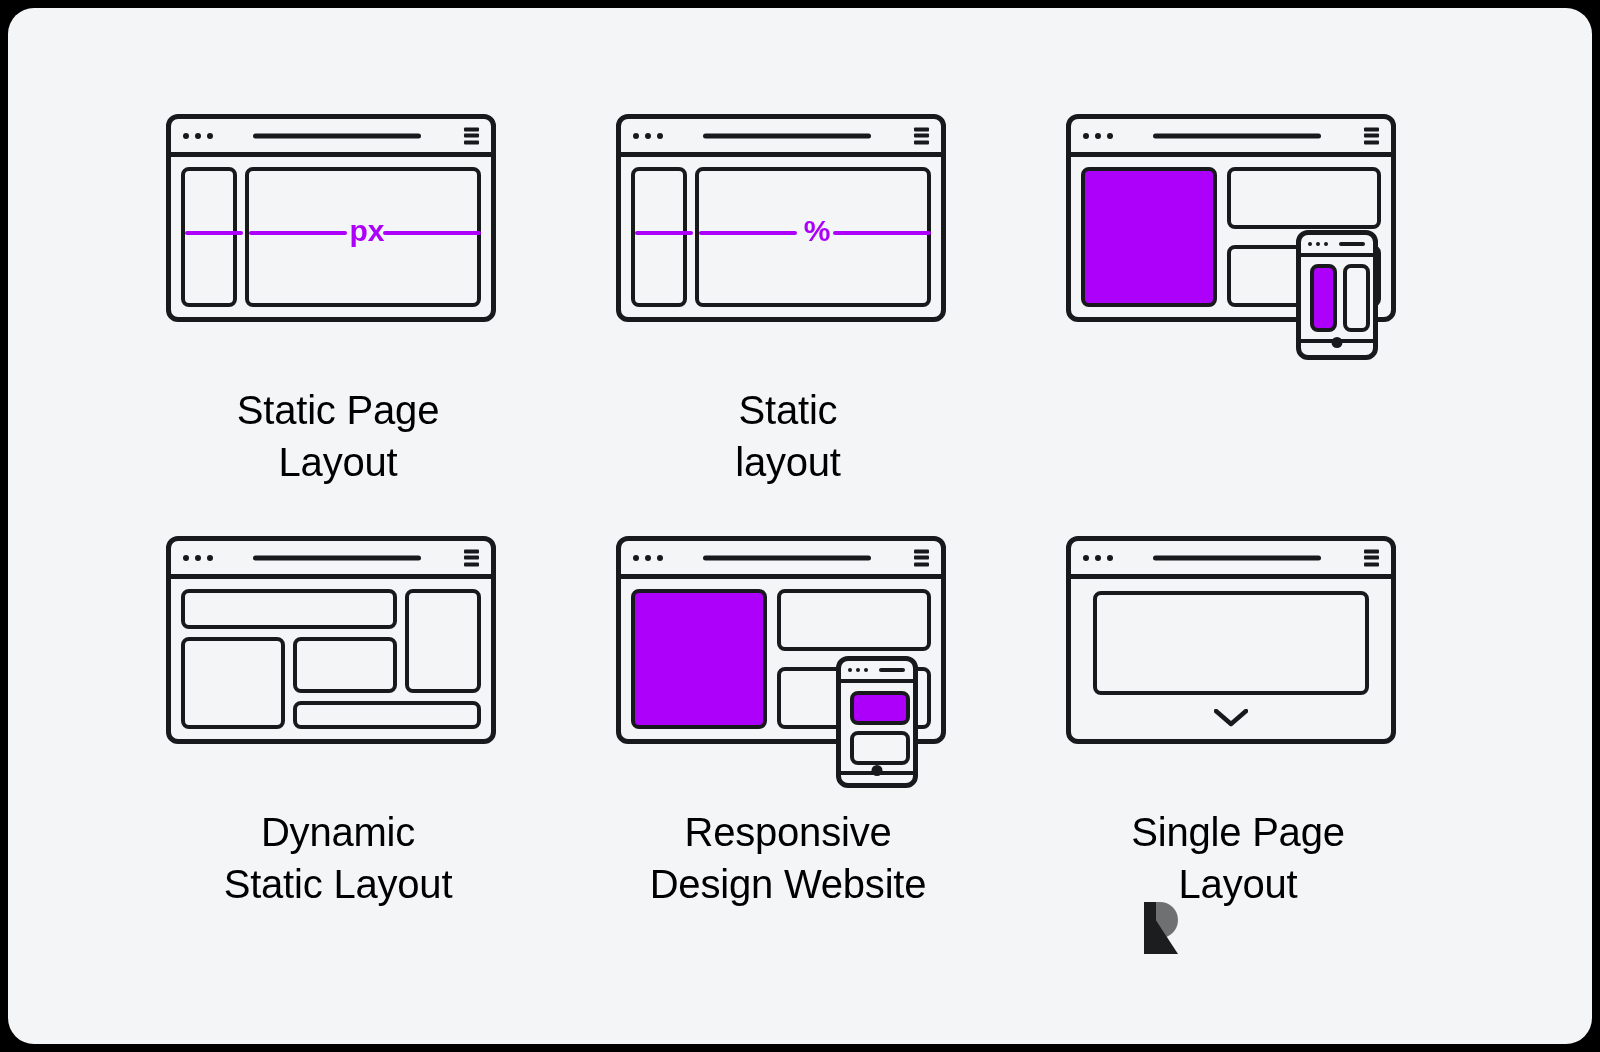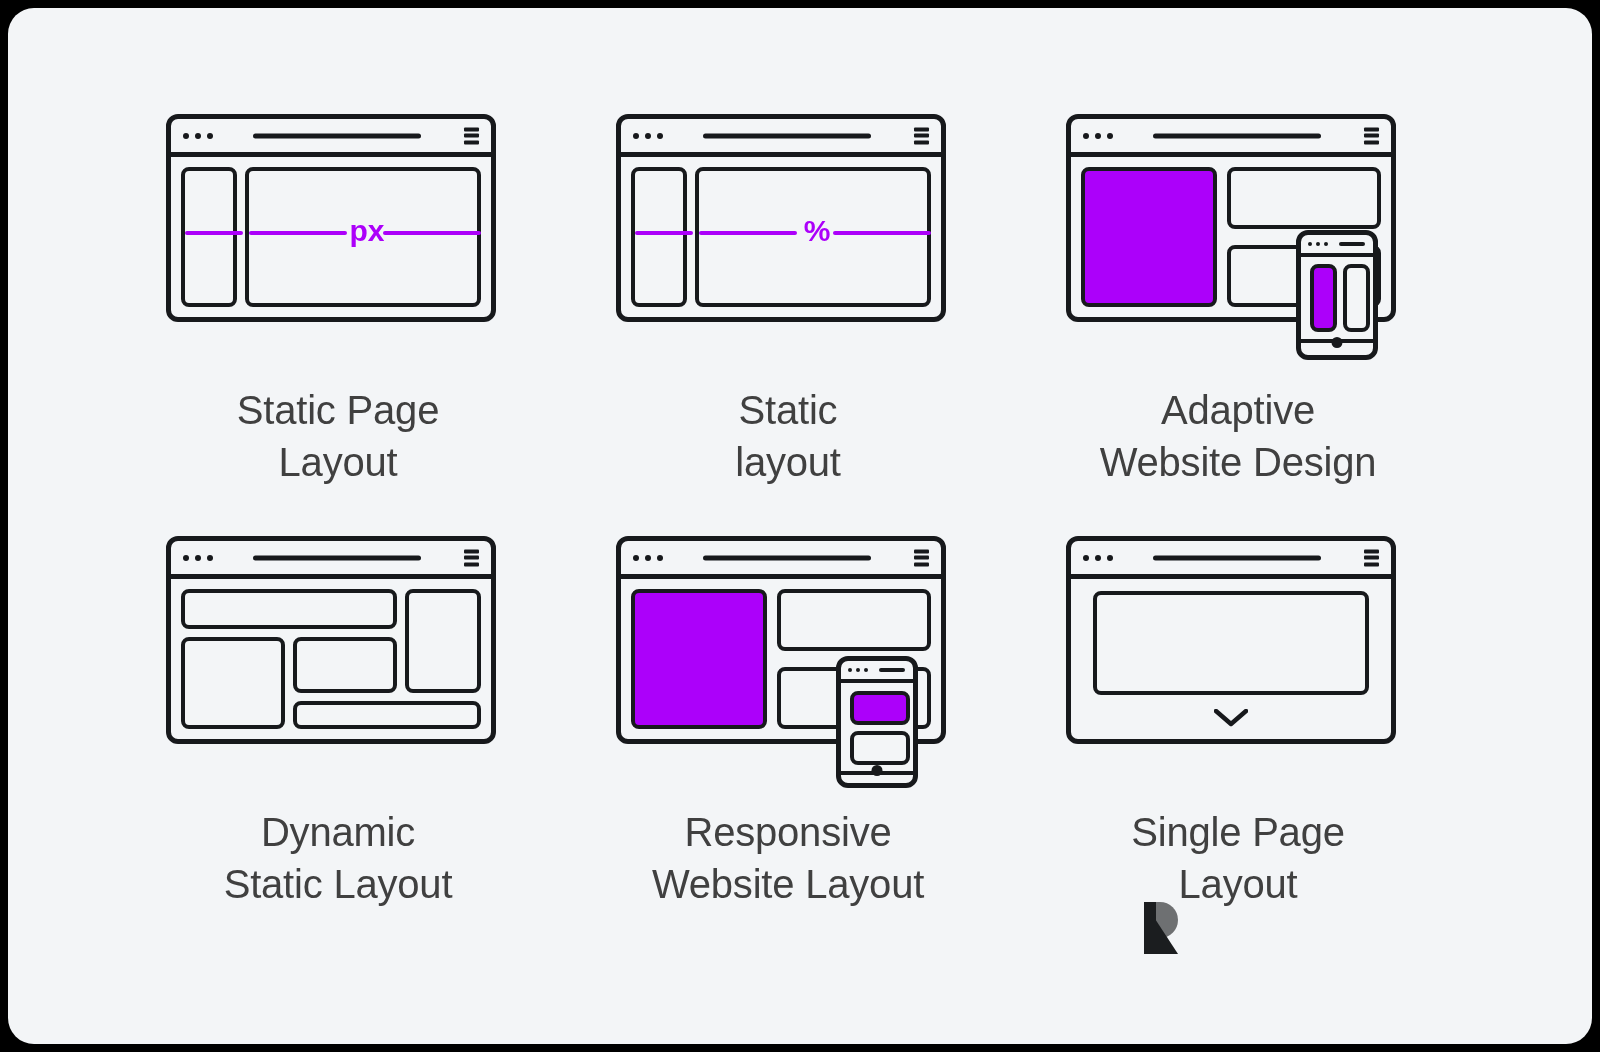--- a/index.html
+++ b/index.html
@@ -40,21 +40,21 @@
   .card-art {
     position: relative;
     width: 460px;
     height: 260px;
   }
   .card-title {
     margin-top: 18px;
     text-align: center;
     font-size: 40px;
     line-height: 1.3;
-    color: #404040;
+    color: #000000;
     letter-spacing: -0.2px;
     font-weight: 400;
     white-space: pre-line;
   }
 
   
   #card-static    { left: 100px;  top: 98px; }
   #card-liquid    { left: 550px;  top: 98px; }
   #card-adaptive  { left: 1000px; top: 98px; }
   #card-dynamic   { left: 100px;  top: 520px; }
@@ -350,22 +350,20 @@
             <span class="addr"></span>
           </div>
           <div class="phone-body">
             <div class="box filled pb-left"></div>
             <div class="box pb-right"></div>
             <span class="phone-sep"></span>
             <span class="phone-home"></span>
           </div>
         </div>
       </div>
-      <div class="card-title">Adaptive
-Website Design</div>
     </div>
 
     <div class="card" id="card-dynamic">
       <div class="card-art">
         <div class="browser">
           <div class="browser-bar">
             <span class="dots">
                 <i></i>
                 <i></i>
                 <i></i>
@@ -423,21 +421,21 @@
           </div>
           <div class="phone-body">
             <div class="box filled pb-top"></div>
             <div class="box pb-bot"></div>
             <span class="phone-sep"></span>
             <span class="phone-home"></span>
           </div>
         </div>
       </div>
       <div class="card-title">Responsive
-Website Layout</div>
+Design Website</div>
     </div>
 
     <div class="card" id="card-single">
       <div class="card-art">
         <div class="browser">
           <div class="browser-bar">
             <span class="dots">
                 <i></i>
                 <i></i>
                 <i></i>

